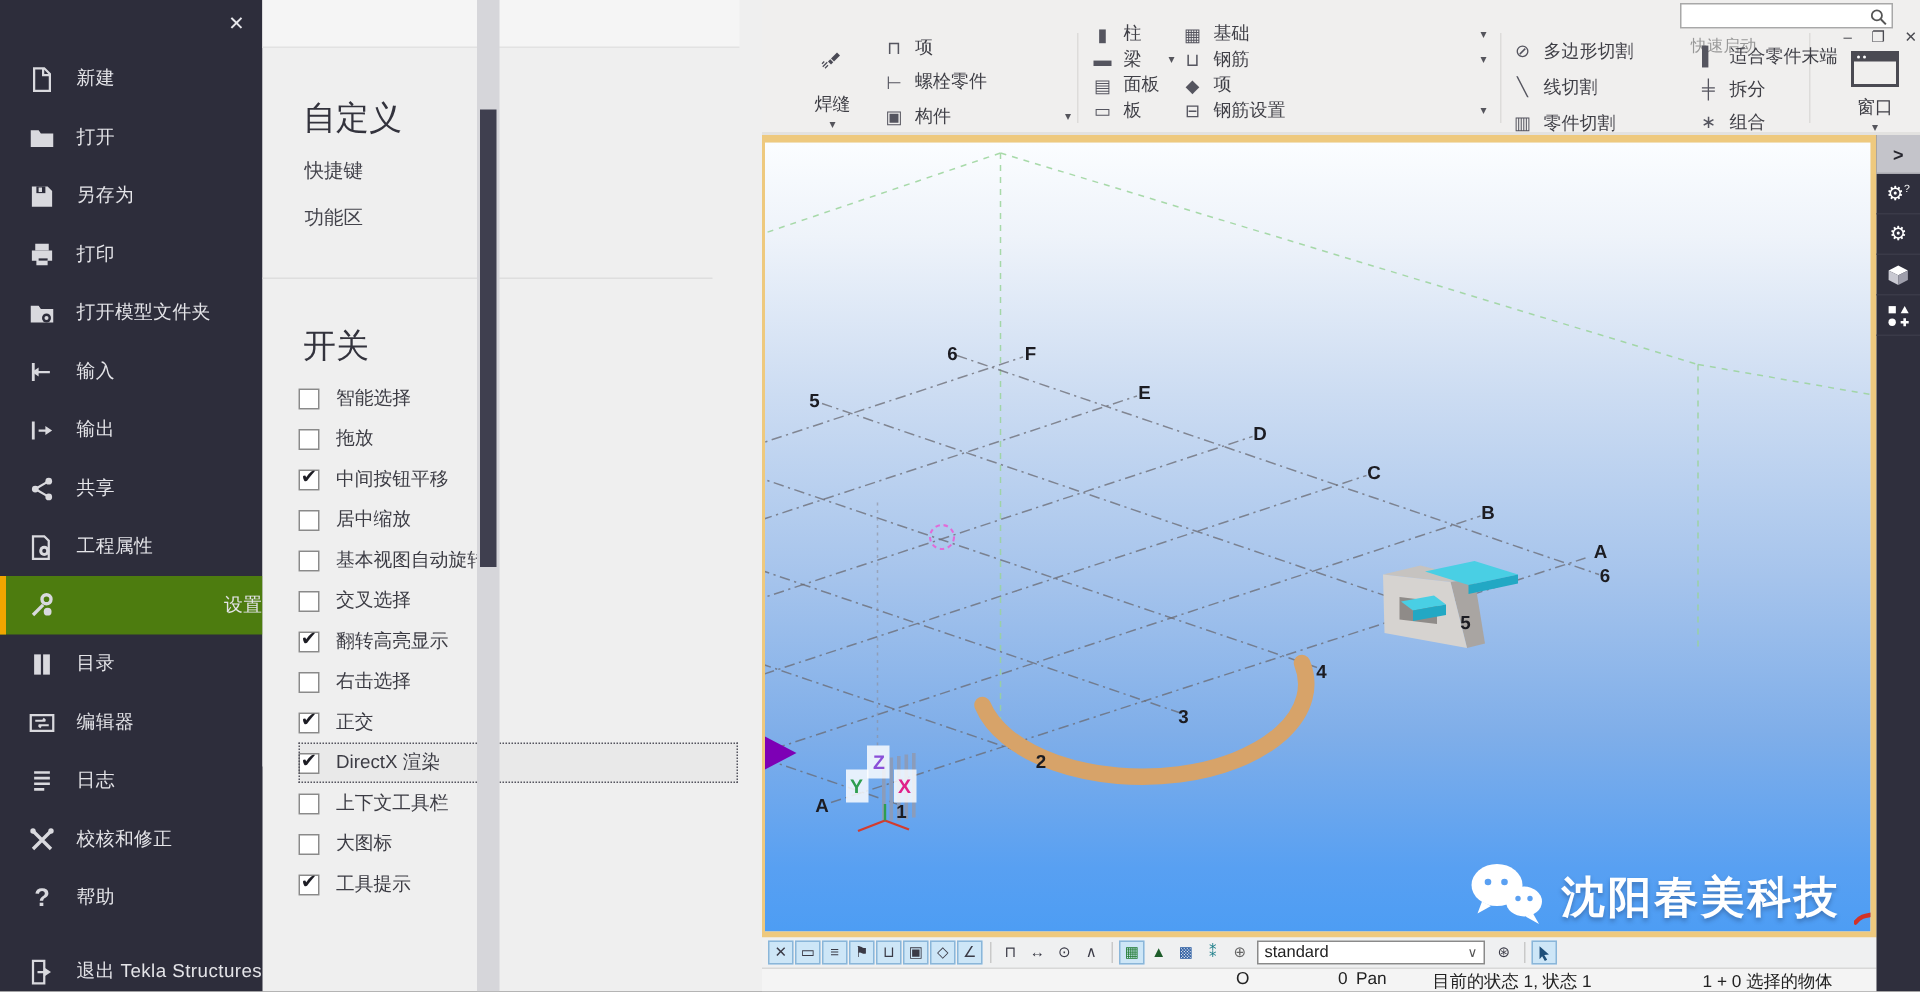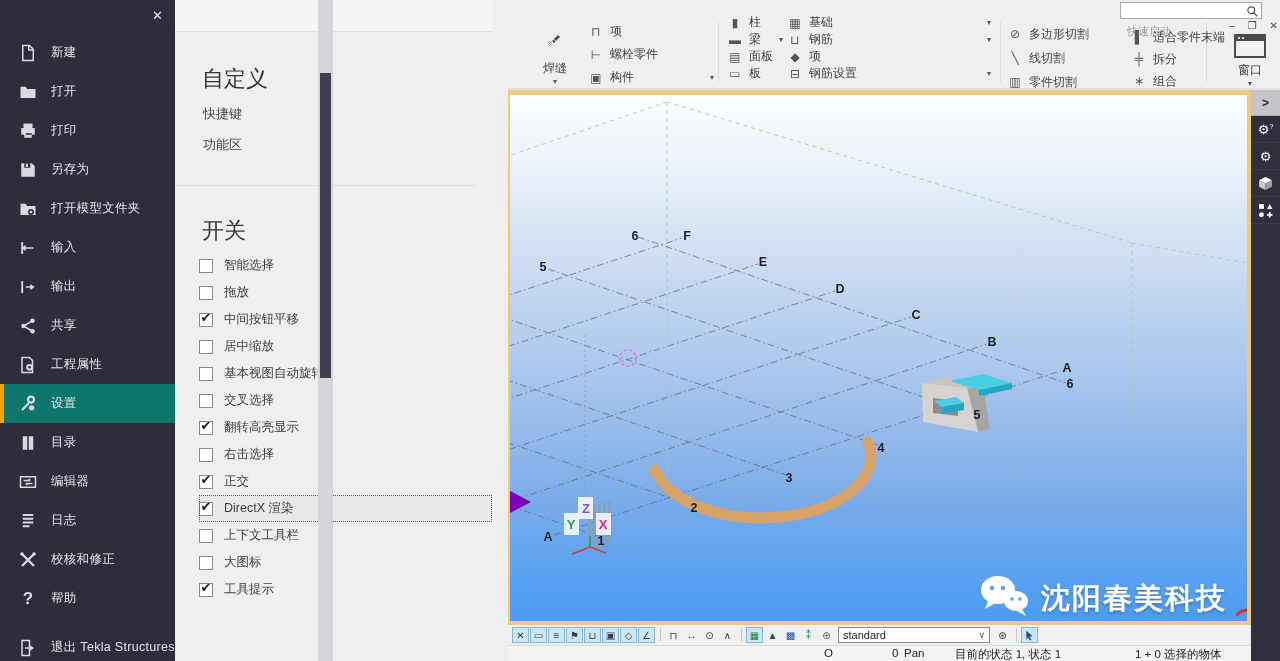--- a/index.html
+++ b/index.html
@@ -4,21 +4,21 @@
 <style>
   html,body{margin:0;padding:0;background:#888;}
   *{box-sizing:border-box;font-family:"Liberation Sans","DejaVu Sans",sans-serif;}
   #app{position:relative;width:1280px;height:661px;overflow:hidden;background:#efefef;}
 
   
   .sidebar{position:absolute;left:0;top:0;width:175px;height:661px;background:#2d2d3b;color:#e4e4e8;}
   .sb-close{position:absolute;right:12px;top:8px;font-size:13px;color:#e8e8ec;cursor:pointer;}
   .sb-menu{position:absolute;left:0;top:33px;width:100%;}
   .sb-item{position:relative;display:flex;align-items:center;height:39px;padding-left:18px;cursor:pointer;}
-  .sb-item.active{background:#0f766e;}
+  .sb-item.active{background:#4d7c0f;justify-content:space-between;}
   .sb-accent{position:absolute;left:0;top:0;width:4px;height:100%;background:transparent;}
   .sb-item.active .sb-accent{background:#f0a500;}
   .sb-icon{width:20px;height:20px;display:inline-flex;align-items:center;justify-content:center;flex:0 0 20px;}
   .sb-icon svg{width:18px;height:18px;}
   .sb-icon .txt-icon{color:#d9d9de;font-size:17px;font-weight:bold;}
   .sb-label{margin-left:13px;font-size:12.5px;letter-spacing:.3px;white-space:nowrap;}
   .sb-item.exit{margin-top:10px;}
 
   
   .panel{position:absolute;left:175px;top:0;width:318px;height:511px;background:#efefef;}
@@ -117,37 +117,37 @@
             <svg viewBox="0 0 24 24">
               <path d="M2 5h7l2 3h11v12H2z" fill="#d9d9de"></path>
             </svg>
           </span>
     <span class="sb-label">打开</span>
   </div>
         <div class="sb-item">
     <span class="sb-accent"></span>
     <span class="sb-icon">
             <svg viewBox="0 0 24 24">
+              <path d="M3 3h14l4 4v14H3z" fill="#d9d9de"></path>
+              <rect x="7" y="3" width="8" height="6" fill="#2d2d3b"></rect>
+              <rect x="9" y="4" width="3" height="4" fill="#d9d9de"></rect>
+            </svg>
+          </span>
+    <span class="sb-label">另存为</span>
+  </div>
+        <div class="sb-item">
+    <span class="sb-accent"></span>
+    <span class="sb-icon">
+            <svg viewBox="0 0 24 24">
               <rect x="6" y="2" width="12" height="6" fill="#d9d9de"></rect>
               <path d="M3 8h18v9h-4v4H7v-4H3z" fill="#d9d9de"></path>
               <rect x="9" y="15" width="8" height="2" fill="#2d2d3b"></rect>
             </svg>
           </span>
     <span class="sb-label">打印</span>
-  </div>
-        <div class="sb-item">
-    <span class="sb-accent"></span>
-    <span class="sb-icon">
-            <svg viewBox="0 0 24 24">
-              <path d="M3 3h14l4 4v14H3z" fill="#d9d9de"></path>
-              <rect x="7" y="3" width="8" height="6" fill="#2d2d3b"></rect>
-              <rect x="9" y="4" width="3" height="4" fill="#d9d9de"></rect>
-            </svg>
-          </span>
-    <span class="sb-label">另存为</span>
   </div>
         <div class="sb-item">
     <span class="sb-accent"></span>
     <span class="sb-icon">
             <svg viewBox="0 0 24 24">
               <path d="M2 5h7l2 3h11v12H2z" fill="#d9d9de"></path>
               <circle cx="16" cy="16" r="4" fill="#2d2d3b"></circle>
               <circle cx="16" cy="16" r="1.8" fill="#d9d9de"></circle>
             </svg>
           </span>

